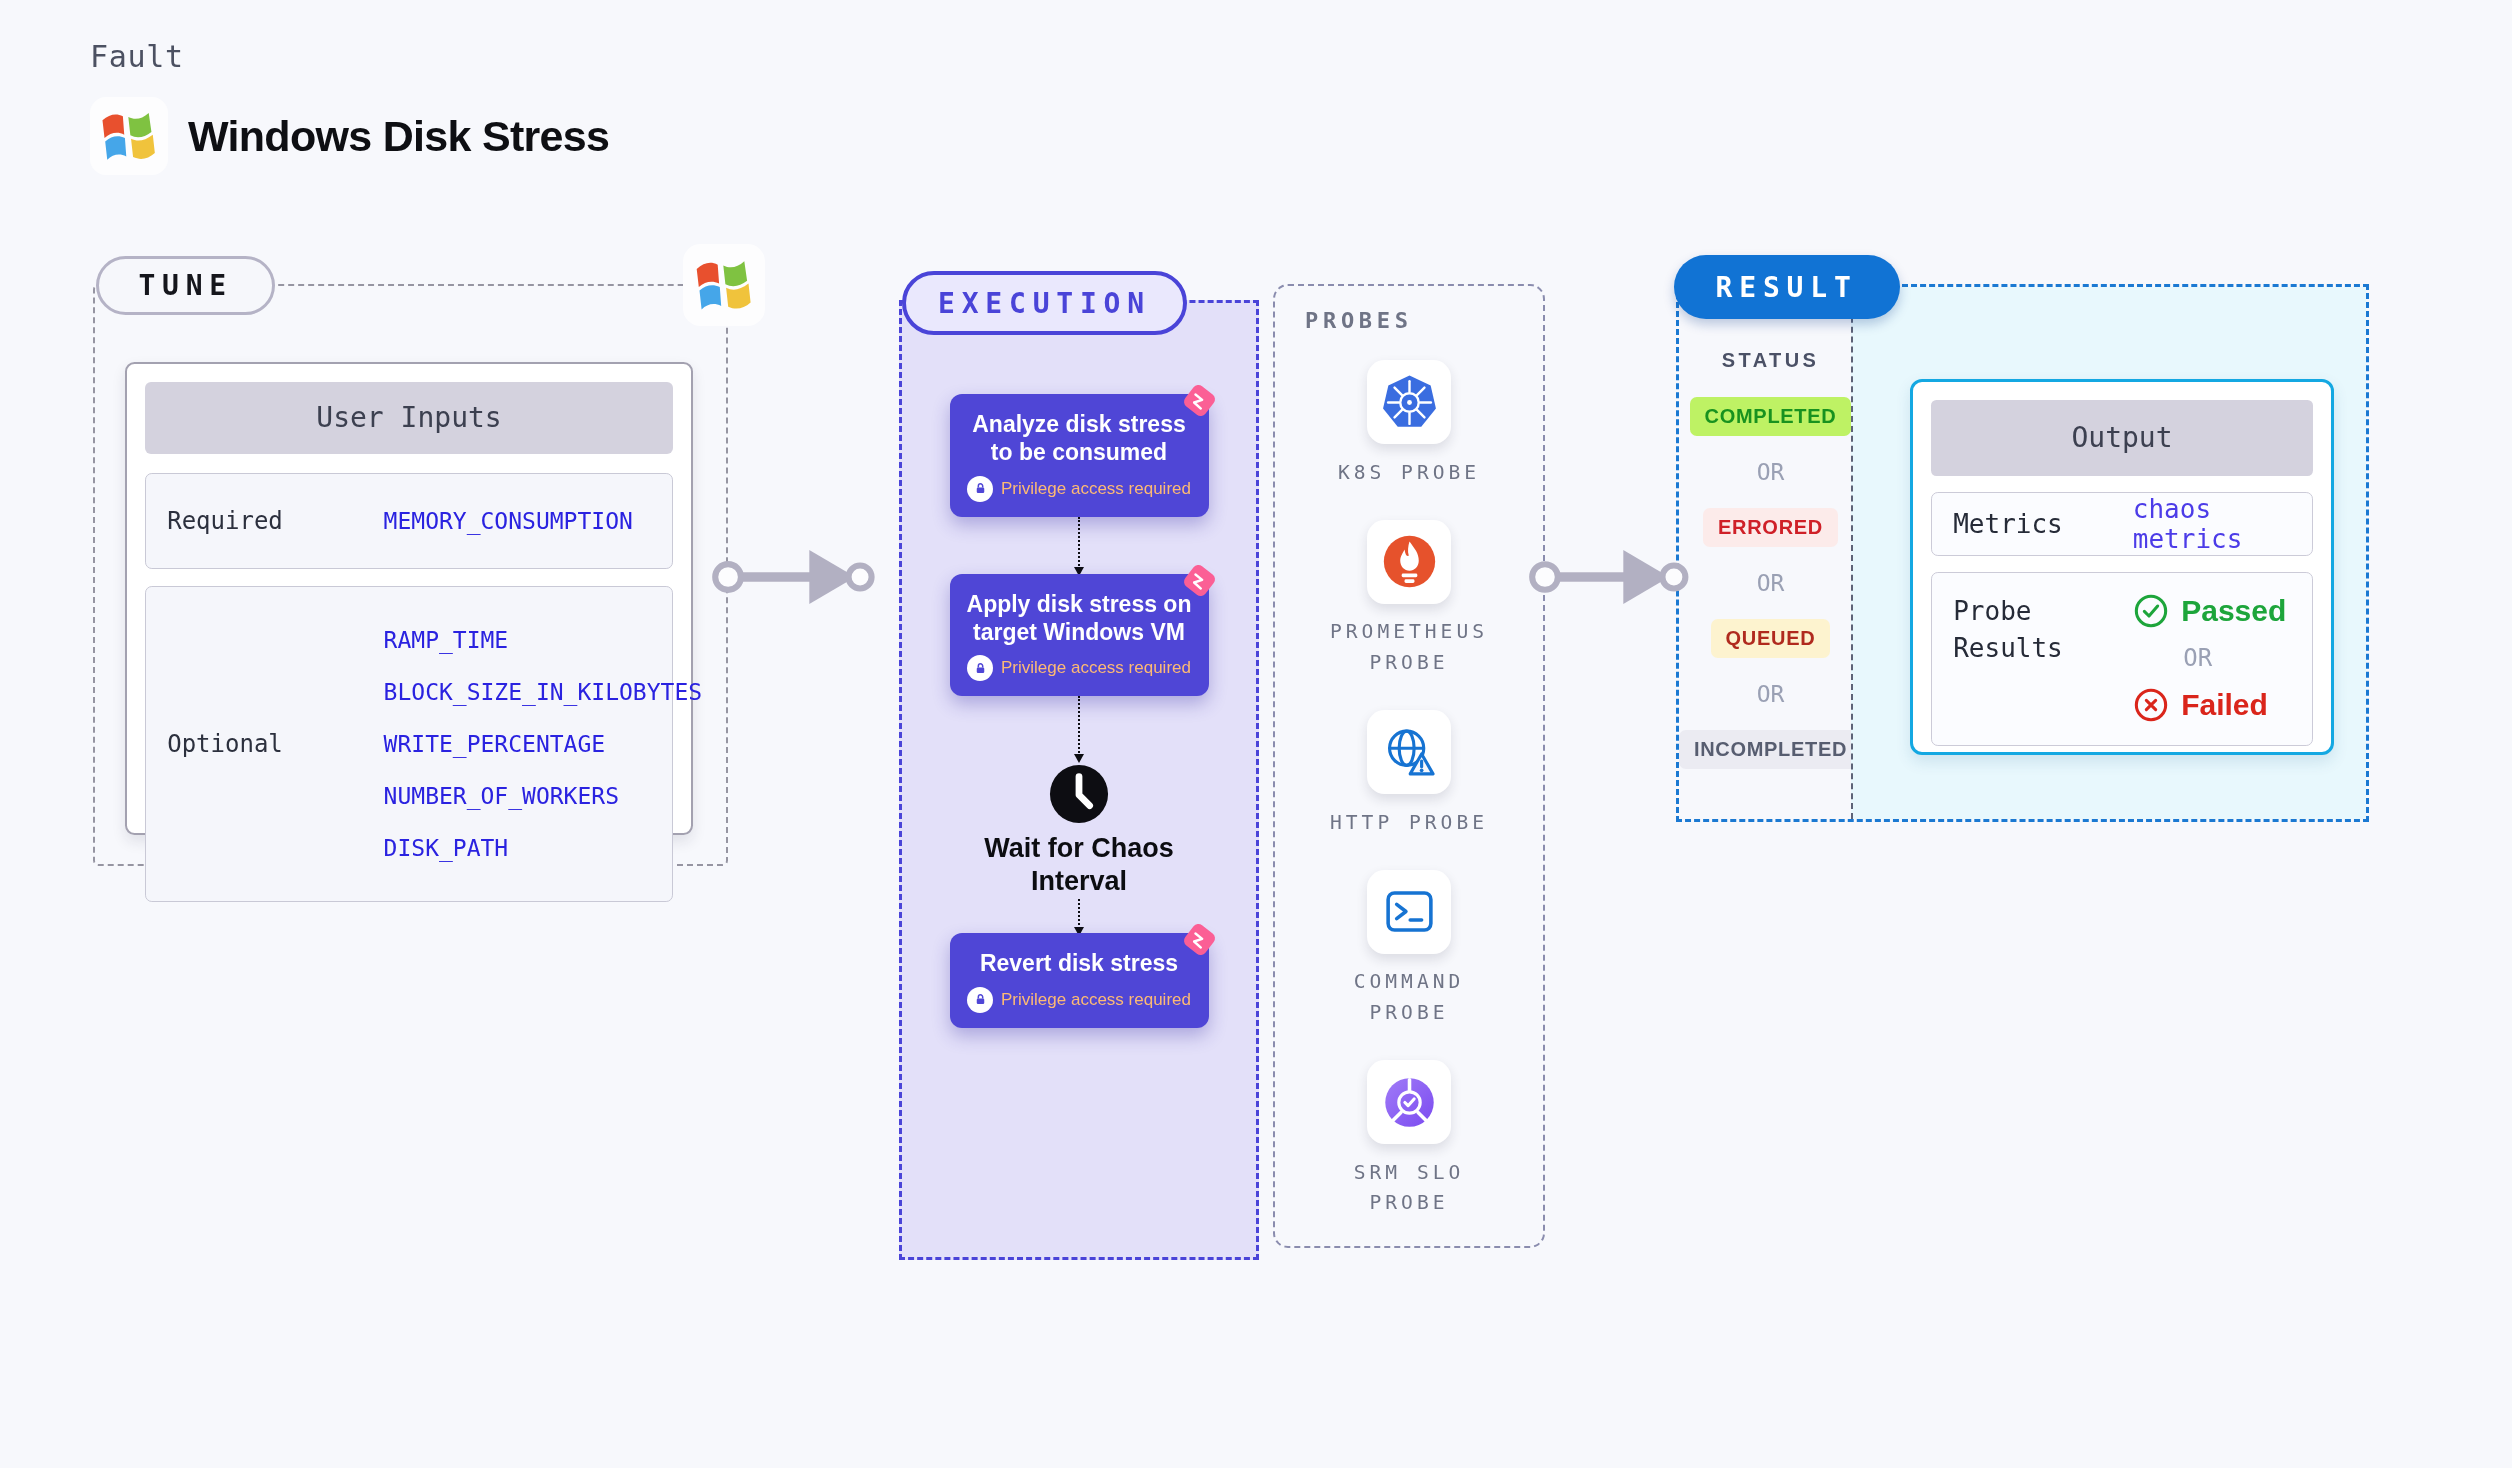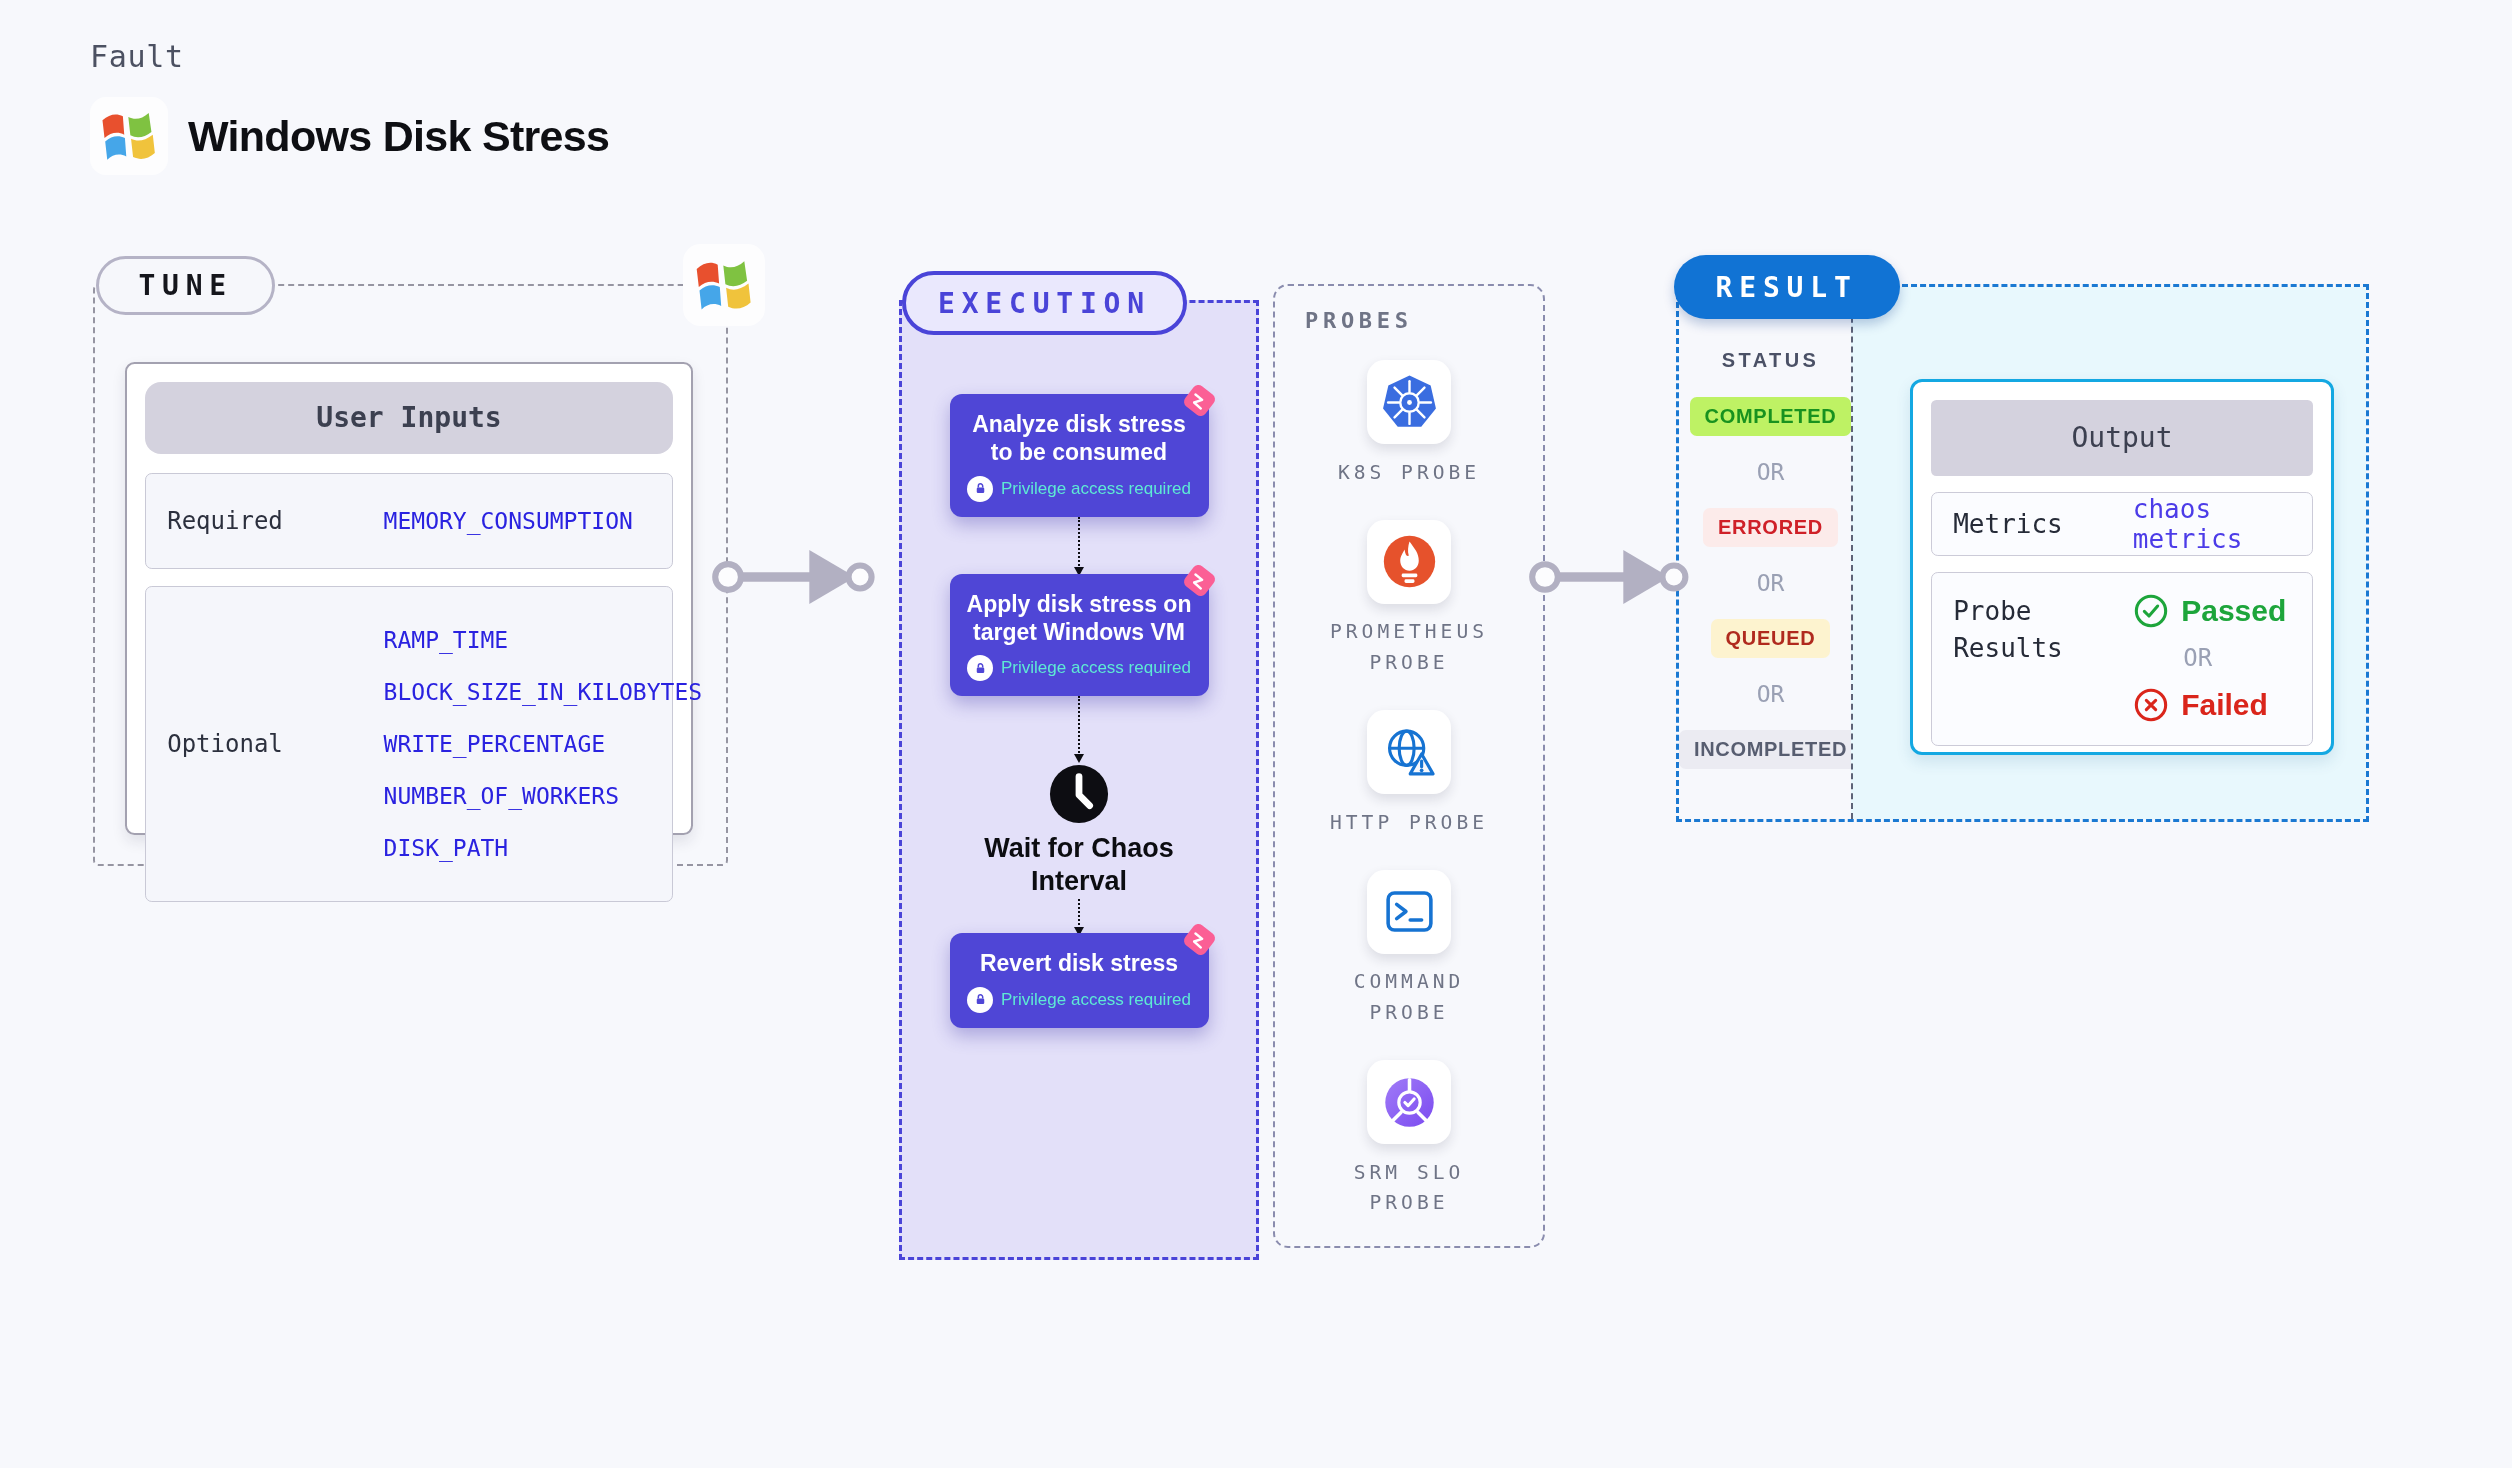--- a/index.html
+++ b/index.html
@@ -28,22 +28,22 @@
               border:2.7px dashed #9695a2; border-radius:5.4px; }
   .tune-pill { left:1.4px; top:-30px; height:59px; padding:0 39px;
                background:#f6f7fb; border:3.4px solid #b5b3c6; color:#15161c; }
   .tune-win { position:absolute; right:-39px; top:-42px; width:82px; height:82px;
               background:#fdfdfe; border-radius:17.6px; display:flex; align-items:center; justify-content:center; z-index:6; }
   .tune-win svg { width:70px; height:70px; }
 
   .ui-card { position:absolute; left:30px; top:76px; width:568px; height:473px;
              background:#ffffff; border:2px solid #a3a1b0; border-radius:9.5px; padding:17.6px;
              box-shadow:0 6.8px 13.5px rgba(30,30,60,.10); }
-  .ui-head { height:72px; background:#d4d2de; border-radius:16px; display:flex; align-items:center; justify-content:center;
-             font-family:"DejaVu Sans Mono",monospace; font-size:28px; color:#3c4050; margin-bottom:19px;font-weight:bold; }
+  .ui-head { height:72px; background:#d4d2de; border-radius:6px; display:flex; align-items:center; justify-content:center;
+             font-family:"DejaVu Sans Mono",monospace; font-size:28px; color:#3c4050; margin-bottom:19px; }
   .ui-row { border:1.4px solid #c9c9d6; background:#f5f6fb; border-radius:6.8px;
             display:grid; grid-template-columns:230px 1fr; align-items:center; }
   .ui-row.req { height:96px; margin-bottom:17.6px; }
   .ui-row.opt { height:316px; }
   .ui-label { padding-left:21.6px; font-family:"DejaVu Sans Mono",monospace; font-size:24px; color:#2c303e; }
   .ui-vals { display:flex; flex-direction:column; gap:26px; padding:6.8px 0 6.8px 8px; }
   .ui-val { font-family:"DejaVu Sans Mono",monospace; font-size:23px; color:#2a22e0; }
 
   
   .arrow { position:absolute; z-index:4; }
@@ -54,21 +54,21 @@
   .exec-pill { left:0px; top:-32px; height:64px; padding:0 32px;
                background:#eae8fd; border:4px solid #4a44d8; color:#4a44d8; }
   .flow { position:absolute; inset:0; display:flex; flex-direction:column; align-items:center; padding-top:91px; }
   .step-card { position:relative; width:259px; background:#4f46d6; border-radius:12px;
                padding:16px 9.5px 15px; text-align:center; color:#fff;
                box-shadow:0 8px 17.6px rgba(45,35,160,.30); }
   .step-title { font-size:23px; font-weight:bold; line-height:1.22; white-space:pre; }
   .priv { margin-top:9.5px; display:flex; align-items:center; justify-content:center; gap:8px; }
   .lock-c { width:26px; height:26px; background:#fff; border-radius:50%; display:flex; align-items:center; justify-content:center; flex:none; }
   .lock-c svg { width:15px; height:15px; }
-  .priv-t { font-size:17px; color:#5eead4; }
+  .priv-t { font-size:17px; color:#fdba74; }
   .chaos-badge { position:absolute; top:-15px; right:-12px; width:43px; height:43px; z-index:3; }
   .conn { width:0; border-left:2.7px dotted #0d0d12; position:relative; }
   .conn.c1 { height:57px; } .conn.c2 { height:64px; } .conn.c3 { height:34px; }
   .conn::after { content:""; position:absolute; left:-6px; bottom:-2.7px;
                  border-left:5.4px solid transparent; border-right:5.4px solid transparent; border-top:9.5px solid #0d0d12; }
   .clock { width:62px; height:62px; margin-top:2.7px; }
   .wait-t { margin-top:6.8px; font-size:27px; font-weight:bold; color:#0c0d11; line-height:1.25; text-align:center; white-space:pre; }
 
   
   .probes-box { position:absolute; left:1273px; top:284px; width:272px; height:964px;

